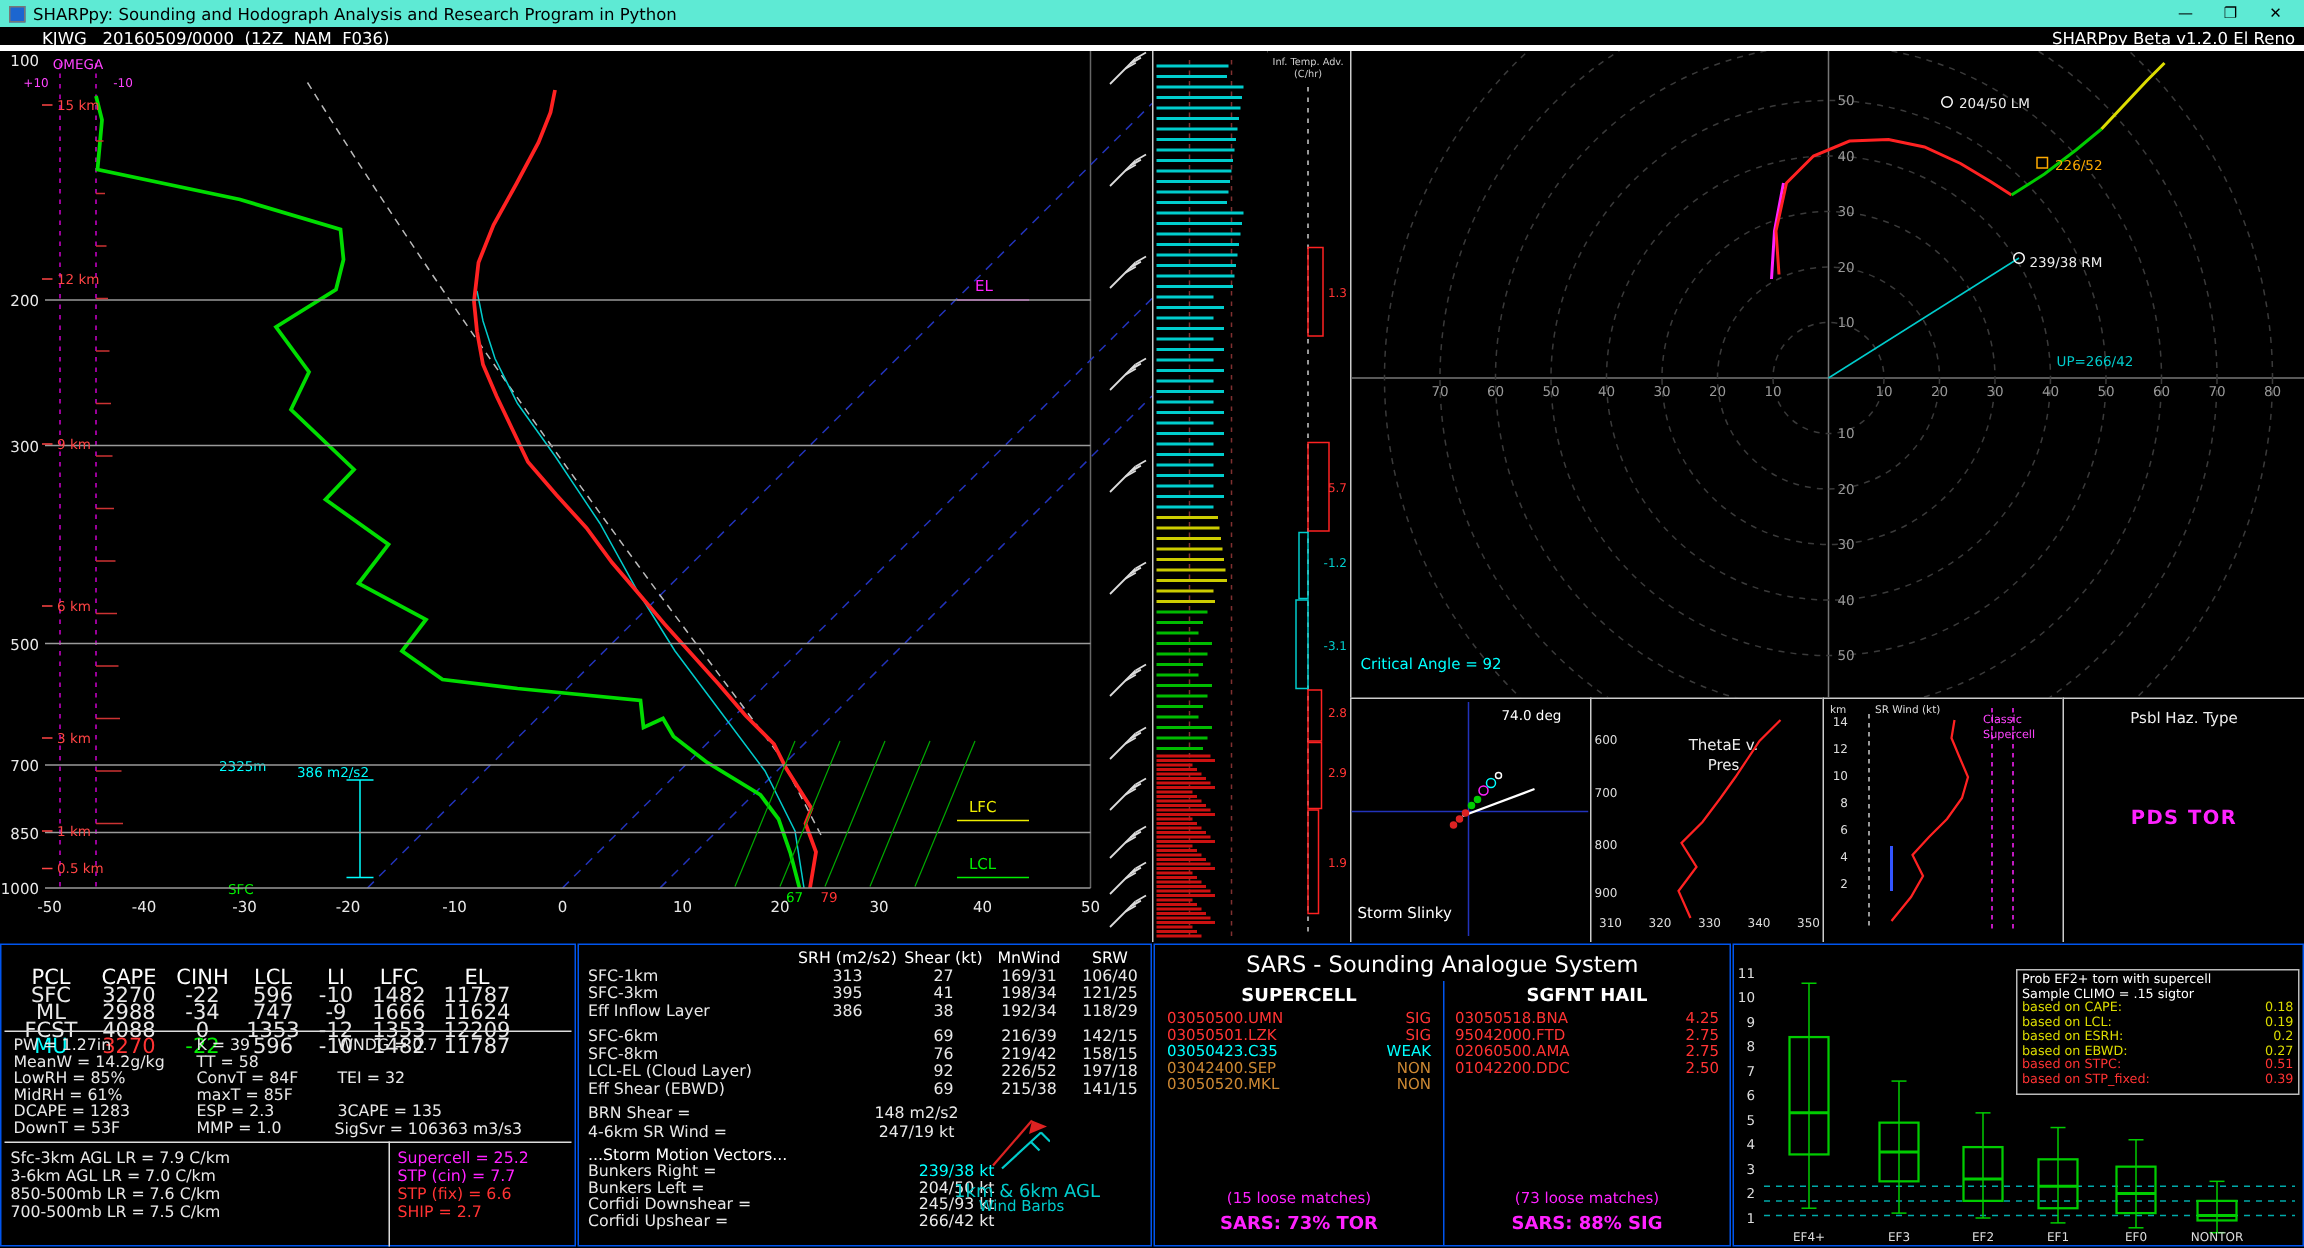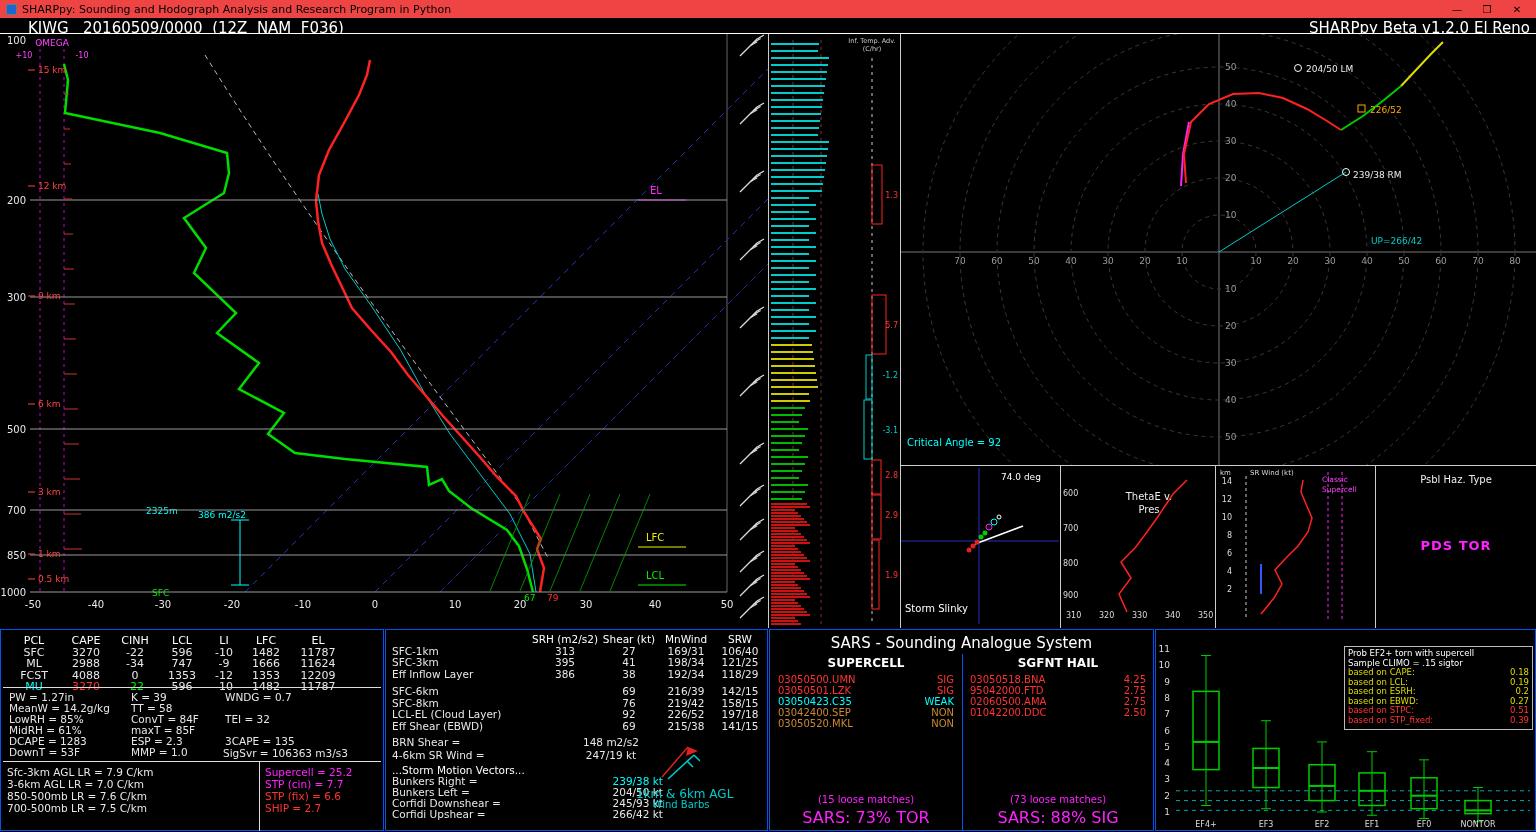--- a/index.html
+++ b/index.html
@@ -1,48 +1,48 @@
 <!DOCTYPE html>
 <html><head>
 <meta charset="utf-8">
 <style>
 *{margin:0;padding:0;box-sizing:border-box}
 html,body{background:#222}
 #root{position:relative;width:1536px;height:832px;background:#000;font-family:"DejaVu Sans",sans-serif;color:#e8e8e8;overflow:hidden}
-#titlebar{position:absolute;left:0;top:0;width:1536px;height:18px;background:#ef4444;color:#000;font-size:11px;display:flex;align-items:center;padding:0 4px;z-index:9}
+#titlebar{position:absolute;left:0;top:0;width:1536px;height:18px;background:#5eead4;color:#000;font-size:11px;display:flex;align-items:center;padding:0 4px;z-index:9}
 .ticon{width:11px;height:11px;margin:0 5px 0 2px;background:#1c66d0;border:1px solid #777;display:inline-block}
 #titlebar .ttl{flex:1;white-space:nowrap}
 .winbtn{width:30px;text-align:center;font-size:10px;color:#000;cursor:default}
-#headerbar{position:absolute;left:0;top:18px;width:1536px;height:17px;background:#000;border-bottom:2px solid #ffffff;font-size:15px;color:#fff}
+#headerbar{position:absolute;left:0;top:18px;width:1536px;height:17px;background:#000;border-bottom:5px solid #ffffff;font-size:11px;color:#fff}
 #headerbar .hl{position:absolute;left:28px;top:1px;white-space:pre}
 #headerbar .hr{position:absolute;right:6px;top:1px}
 svg text{font-family:"DejaVu Sans",sans-serif}
 .panel{position:absolute;background:#000}
 .inset{position:absolute;top:465px;height:163px;background:#000;border-top:1px solid #ccc;border-left:1px solid #ccc}
 .bpanel{position:absolute;top:629px;height:202px;background:#000;border:1px solid #0055ee;font-size:11px}
 .hline{position:absolute;left:2px;right:2px;height:1px;background:#ddd}
 .vline{position:absolute;width:1px;background:#ddd}
 .bvline{position:absolute;width:1px;background:#0055ee}
-.pcl-grid{position:absolute;left:6px;top:5px;display:grid;grid-template-columns:54px 50px 48px 46px 38px 46px 58px;line-height:11.5px;font-size:11px}
+.pcl-grid{position:absolute;left:6px;top:17px;display:grid;grid-template-columns:54px 50px 48px 46px 38px 46px 58px;line-height:11.5px;font-size:14px}
 .pc{text-align:center}
 .hdr{color:#fff}
 .cyan{color:#00ffff}.green{color:#00ee00}.red{color:#ff3333}
 .statcol{position:absolute;line-height:11px;font-size:10.5px;white-space:nowrap}
 .stat{position:absolute;font-size:10.5px;white-space:nowrap}
 .kin-grid{position:absolute;left:2px;display:grid;grid-template-columns:142px 70px 58px 56px 52px;line-height:11.5px;font-size:10.5px}
 .kc{text-align:center}
 .kc.name{text-align:left;padding-left:4px}
 .smvrow{position:absolute;left:6px;width:280px;font-size:10.5px;white-space:nowrap}
 .smvrow .val{position:absolute;left:161px;width:110px;text-align:right}
 .sars-title{position:absolute;top:4px;width:100%;text-align:center;font-size:15px;color:#fff}
 .sars-col-hdr{position:absolute;top:26px;width:192px;text-align:center;font-size:12px;font-weight:bold;color:#fff}
 .srow{position:relative;height:11px;font-size:10px;white-space:nowrap}
 .srow .tag{position:absolute;right:0}
 .sars-foot{position:absolute;width:192px;text-align:center;color:#ff22ff;font-size:10px}
-.sars-res{font-size:16px;font-weight:normal}
+.sars-res{font-size:12px;font-weight:bold}
 #prob-box{position:absolute;left:188px;top:16px;width:189px;height:84px;border:1px solid #bbb;background:#000;font-size:8.5px;padding:1px 3px;z-index:5}
 .prow{display:flex;justify-content:space-between;line-height:9.5px}
 #stp-title{position:absolute;top:1px;width:100%;text-align:center;font-size:12px;color:#fff}
 .hz-title{position:absolute;top:8px;width:100%;text-align:center;font-size:10px;color:#eee}
 .hz-val{position:absolute;top:72px;width:100%;text-align:center;font-size:13px;font-weight:bold;color:#ff22ff;letter-spacing:1px}
 </style>
 </head>
 <body>
 
 <div id="root">

